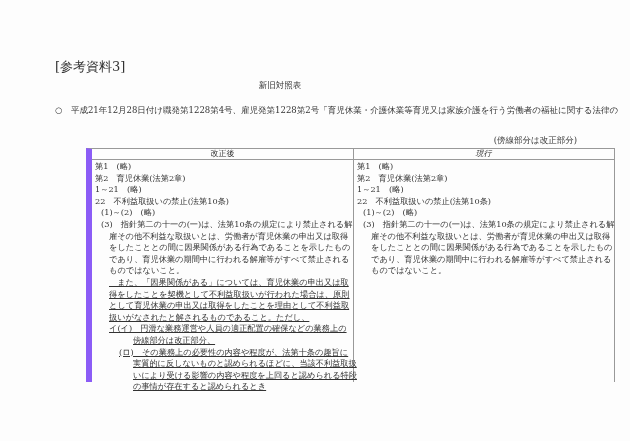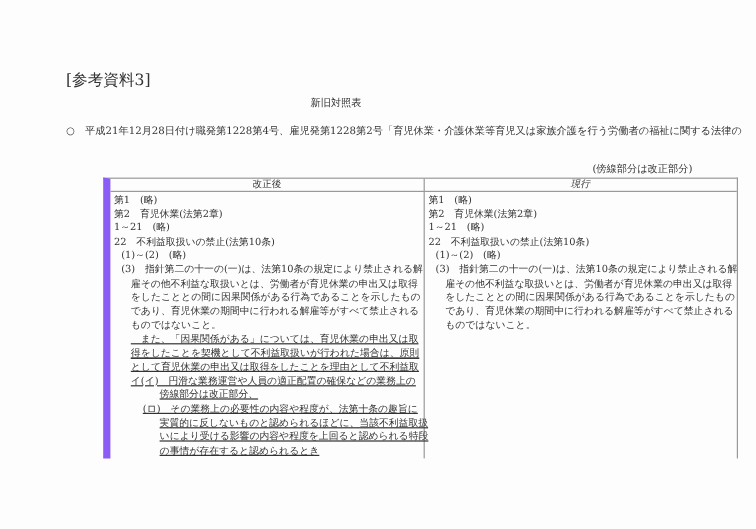--- a/index.html
+++ b/index.html
@@ -52,20 +52,21 @@
       <span class="ln" style="padding-left: 0px;"><span>22　不利益取扱いの禁止(法第10条)</span></span>
       <span class="ln" style="padding-left: 6px;"><span>(1)～(2)　(略)</span></span>
       <span class="ln" style="padding-left: 6px;"><span>(3)　指針第二の十一の(一)は、法第10条の規定により禁止される解</span></span>
       <span class="ln" style="padding-left: 14px;"><span>雇その他不利益な取扱いとは、労働者が育児休業の申出又は取得</span></span>
       <span class="ln" style="padding-left: 14px;"><span>をしたこととの間に因果関係がある行為であることを示したもの</span></span>
       <span class="ln" style="padding-left: 14px;"><span>であり、育児休業の期間中に行われる解雇等がすべて禁止される</span></span>
       <span class="ln" style="padding-left: 14px;"><span>ものではないこと。</span></span>
       <span class="ln" style="padding-left: 14px;"><span class="u">　また、「因果関係がある」については、育児休業の申出又は取</span></span>
       <span class="ln" style="padding-left: 14px; text-decoration: underline;"><span class="u">得をしたことを契機として不利益取扱いが行われた場合は、原則</span></span>
       <span class="ln" style="padding-left: 14px;"><span class="u">として育児休業の申出又は取得をしたことを理由として不利益取</span></span>
+      <span class="ln" style="padding-left: 14px;"><span class="u">扱いがなされたと解されるものであること。ただし、</span></span>
       <span class="ln" style="padding-left: 14px;"><span class="u">イ(イ)　円滑な業務運営や人員の適正配置の確保などの業務上の</span></span>
       <span class="ln" style="padding-left: 38px;"><span class="u">傍線部分は改正部分、</span></span>
       <span class="ln" style="padding-left: 24px;"><span class="u">(ロ)　その業務上の必要性の内容や程度が、法第十条の趣旨に</span></span>
       <span class="ln" style="padding-left: 38px;"><span class="u">実質的に反しないものと認められるほどに、当該不利益取扱</span></span>
       <span class="ln" style="padding-left: 38px;"><span class="u">いにより受ける影響の内容や程度を上回ると認められる特段</span></span>
       <span class="ln" style="padding-left: 38px;"><span class="u">の事情が存在すると認められるとき</span></span>
     </div>
   <div class="col c2" id="col-current">
       <span class="ln" style="padding-left: 0px;"><span>第1　(略)</span></span>
       <span class="ln" style="padding-left: 0px;"><span>第2　育児休業(法第2章)</span></span>

